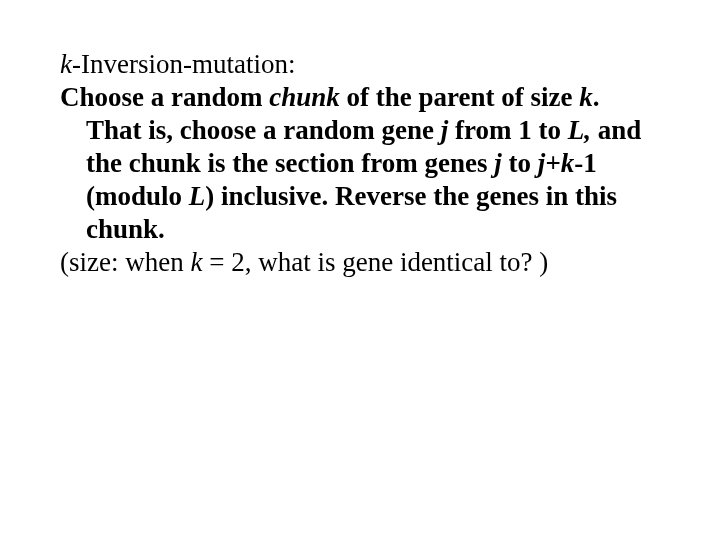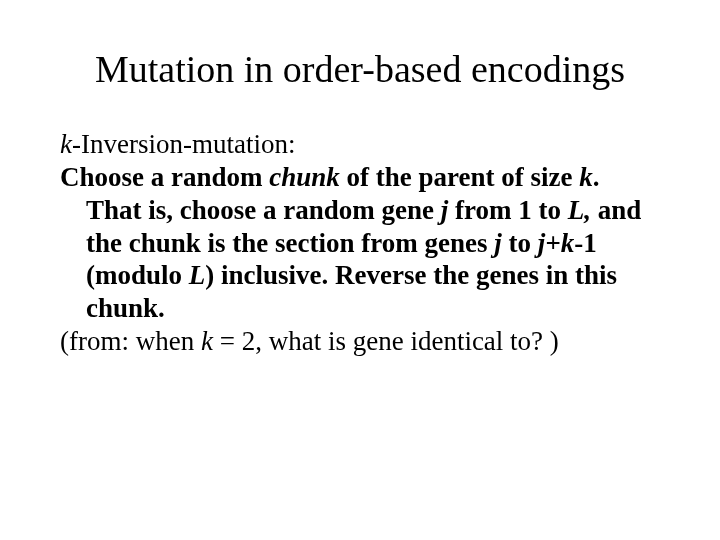--- a/index.html
+++ b/index.html
@@ -35,30 +35,29 @@
     padding-left: 26px;
     font-weight: bold;
   }
   .italic { font-style: italic; }
 </style>
 </head>
 <body>
 
 <div class="slide">
 
-  <h1 class="title">Mutation in order-based encodings</h1>
 
   <div class="body">
 
     <p>
       <span class="italic">k</span><span>-Inversion-mutation:</span>
     </p>
 
     <p class="indent" style="text-indent:-26px; padding-left:26px;">
       <span>Choose a random </span><span class="italic">chunk</span><span> of the parent of size </span><span class="italic">k</span><span>. That is, choose a random gene </span><span class="italic">j</span><span> from 1 to </span><span class="italic">L,</span><span> and the chunk is the section from genes  </span><span class="italic">j</span><span> to </span><span class="italic">j+k</span><span>-1 (modulo </span><span class="italic">L</span><span>) inclusive. Reverse the genes in this chunk.</span>
     </p>
 
     <p>
-      <span>(from: when </span><span class="italic">k</span><span> = 2, what is gene identical to? )</span>
+      <span>(size: when </span><span class="italic">k</span><span> = 2, what is gene identical to? )</span>
     </p>
 
   </div>
 </div>
 
 </body></html>

